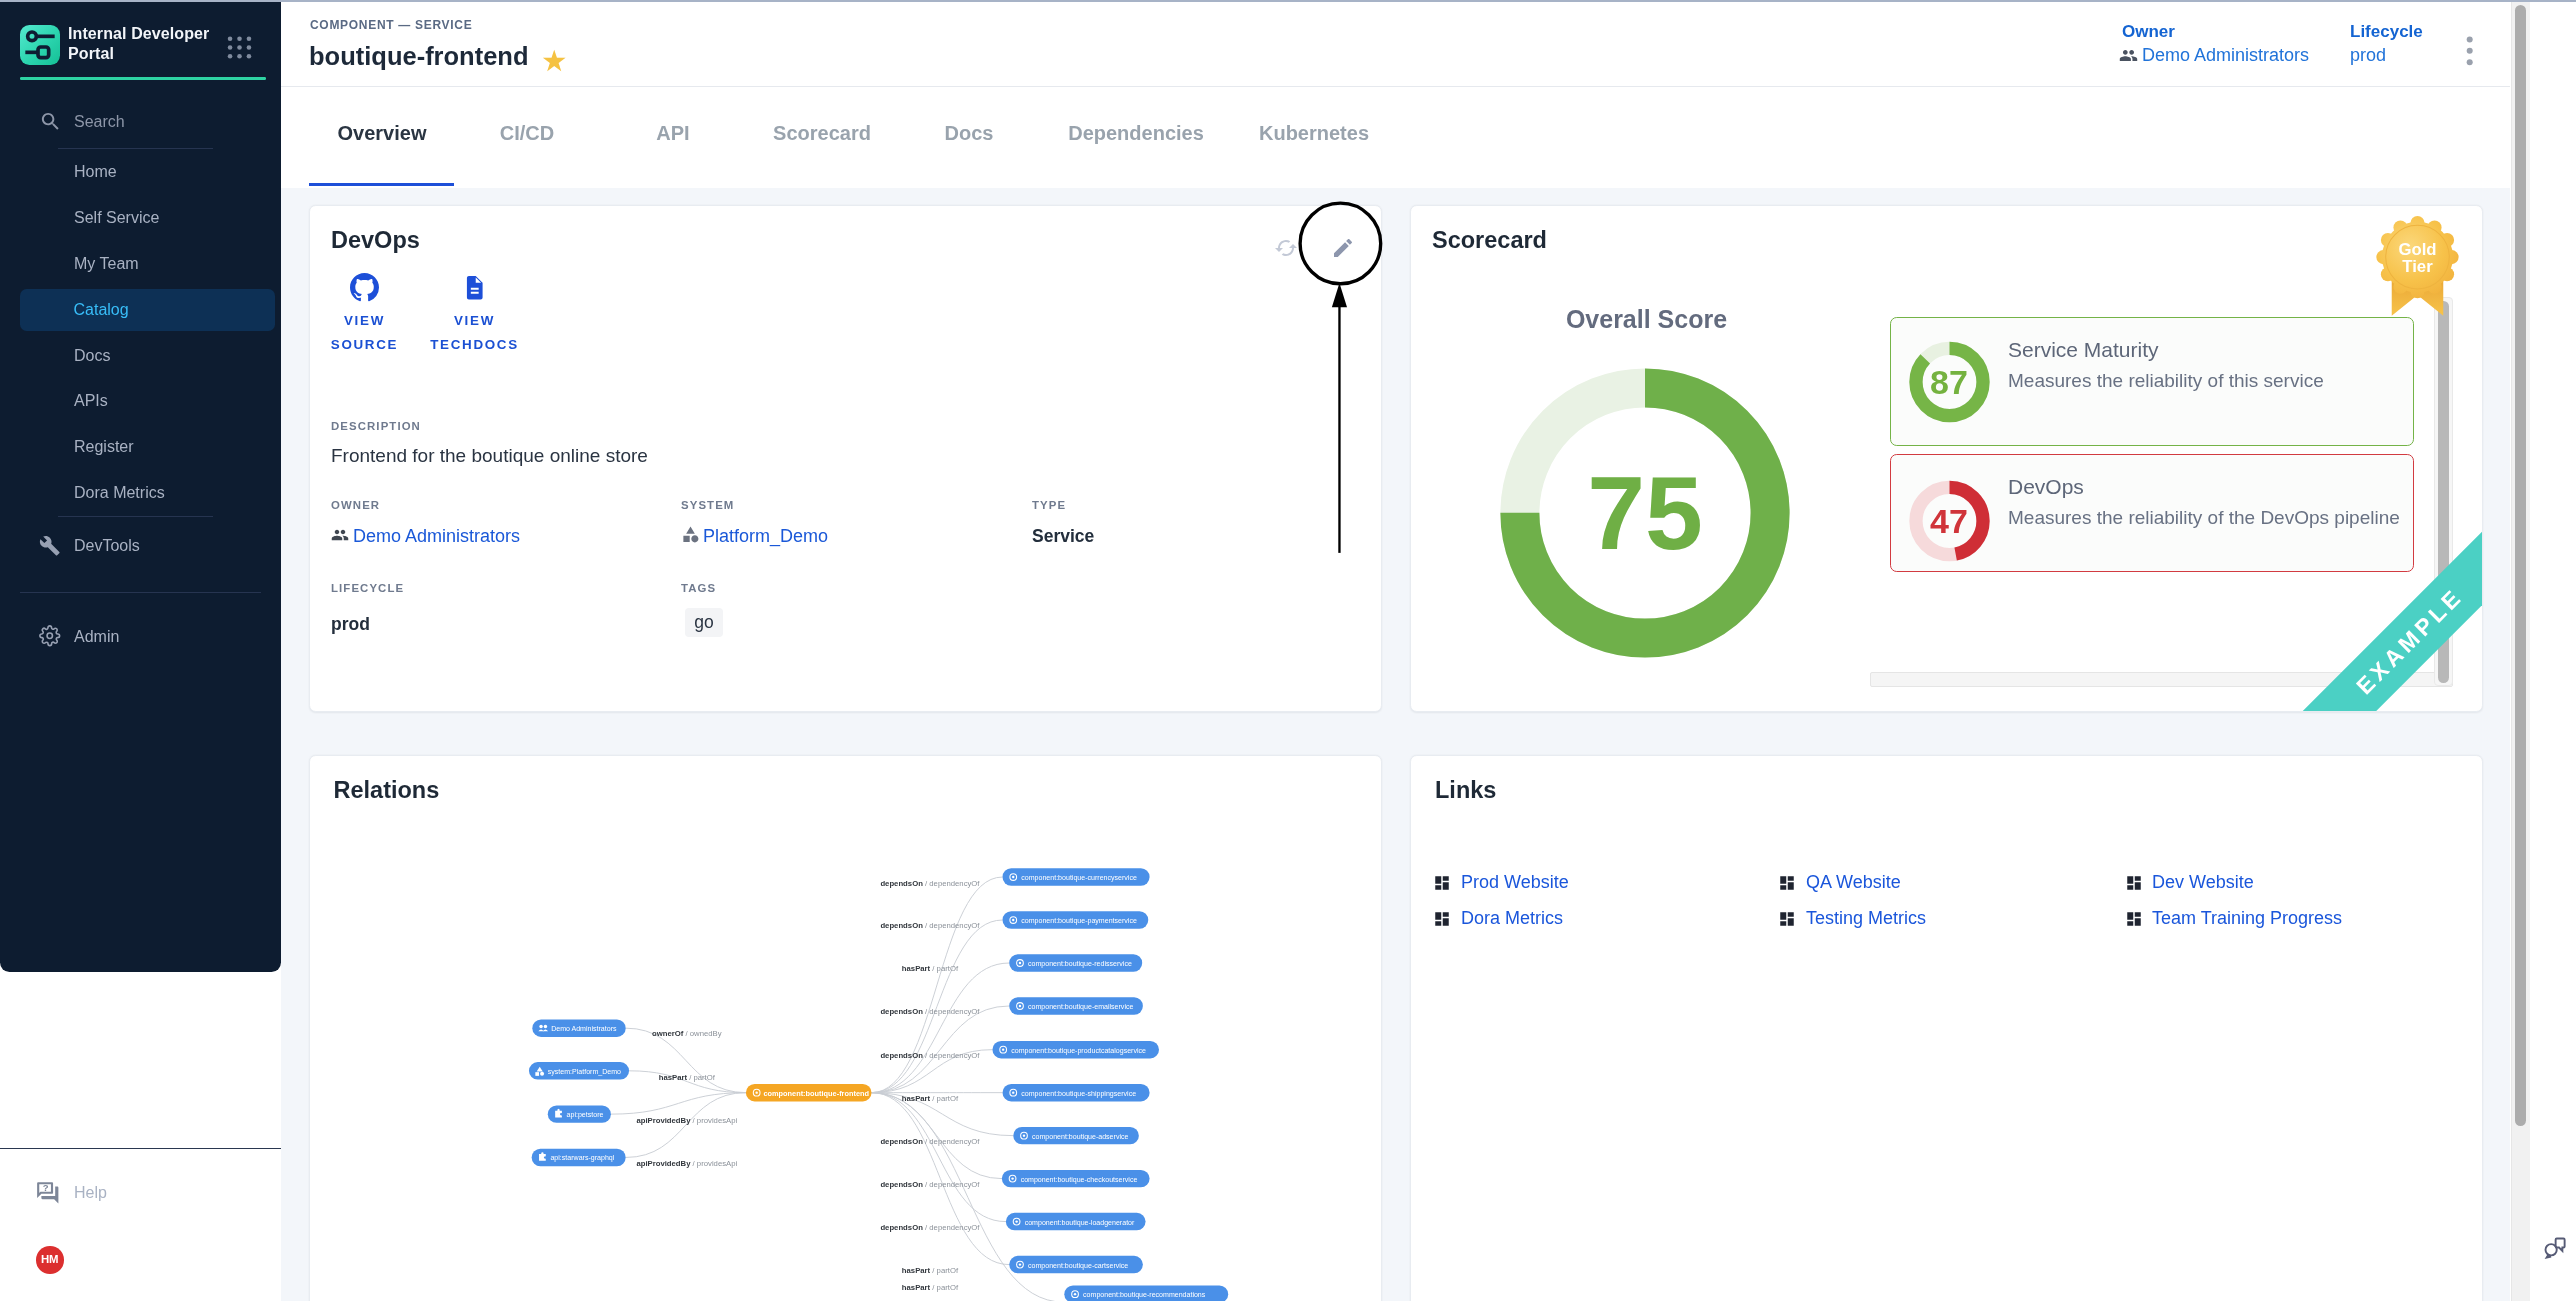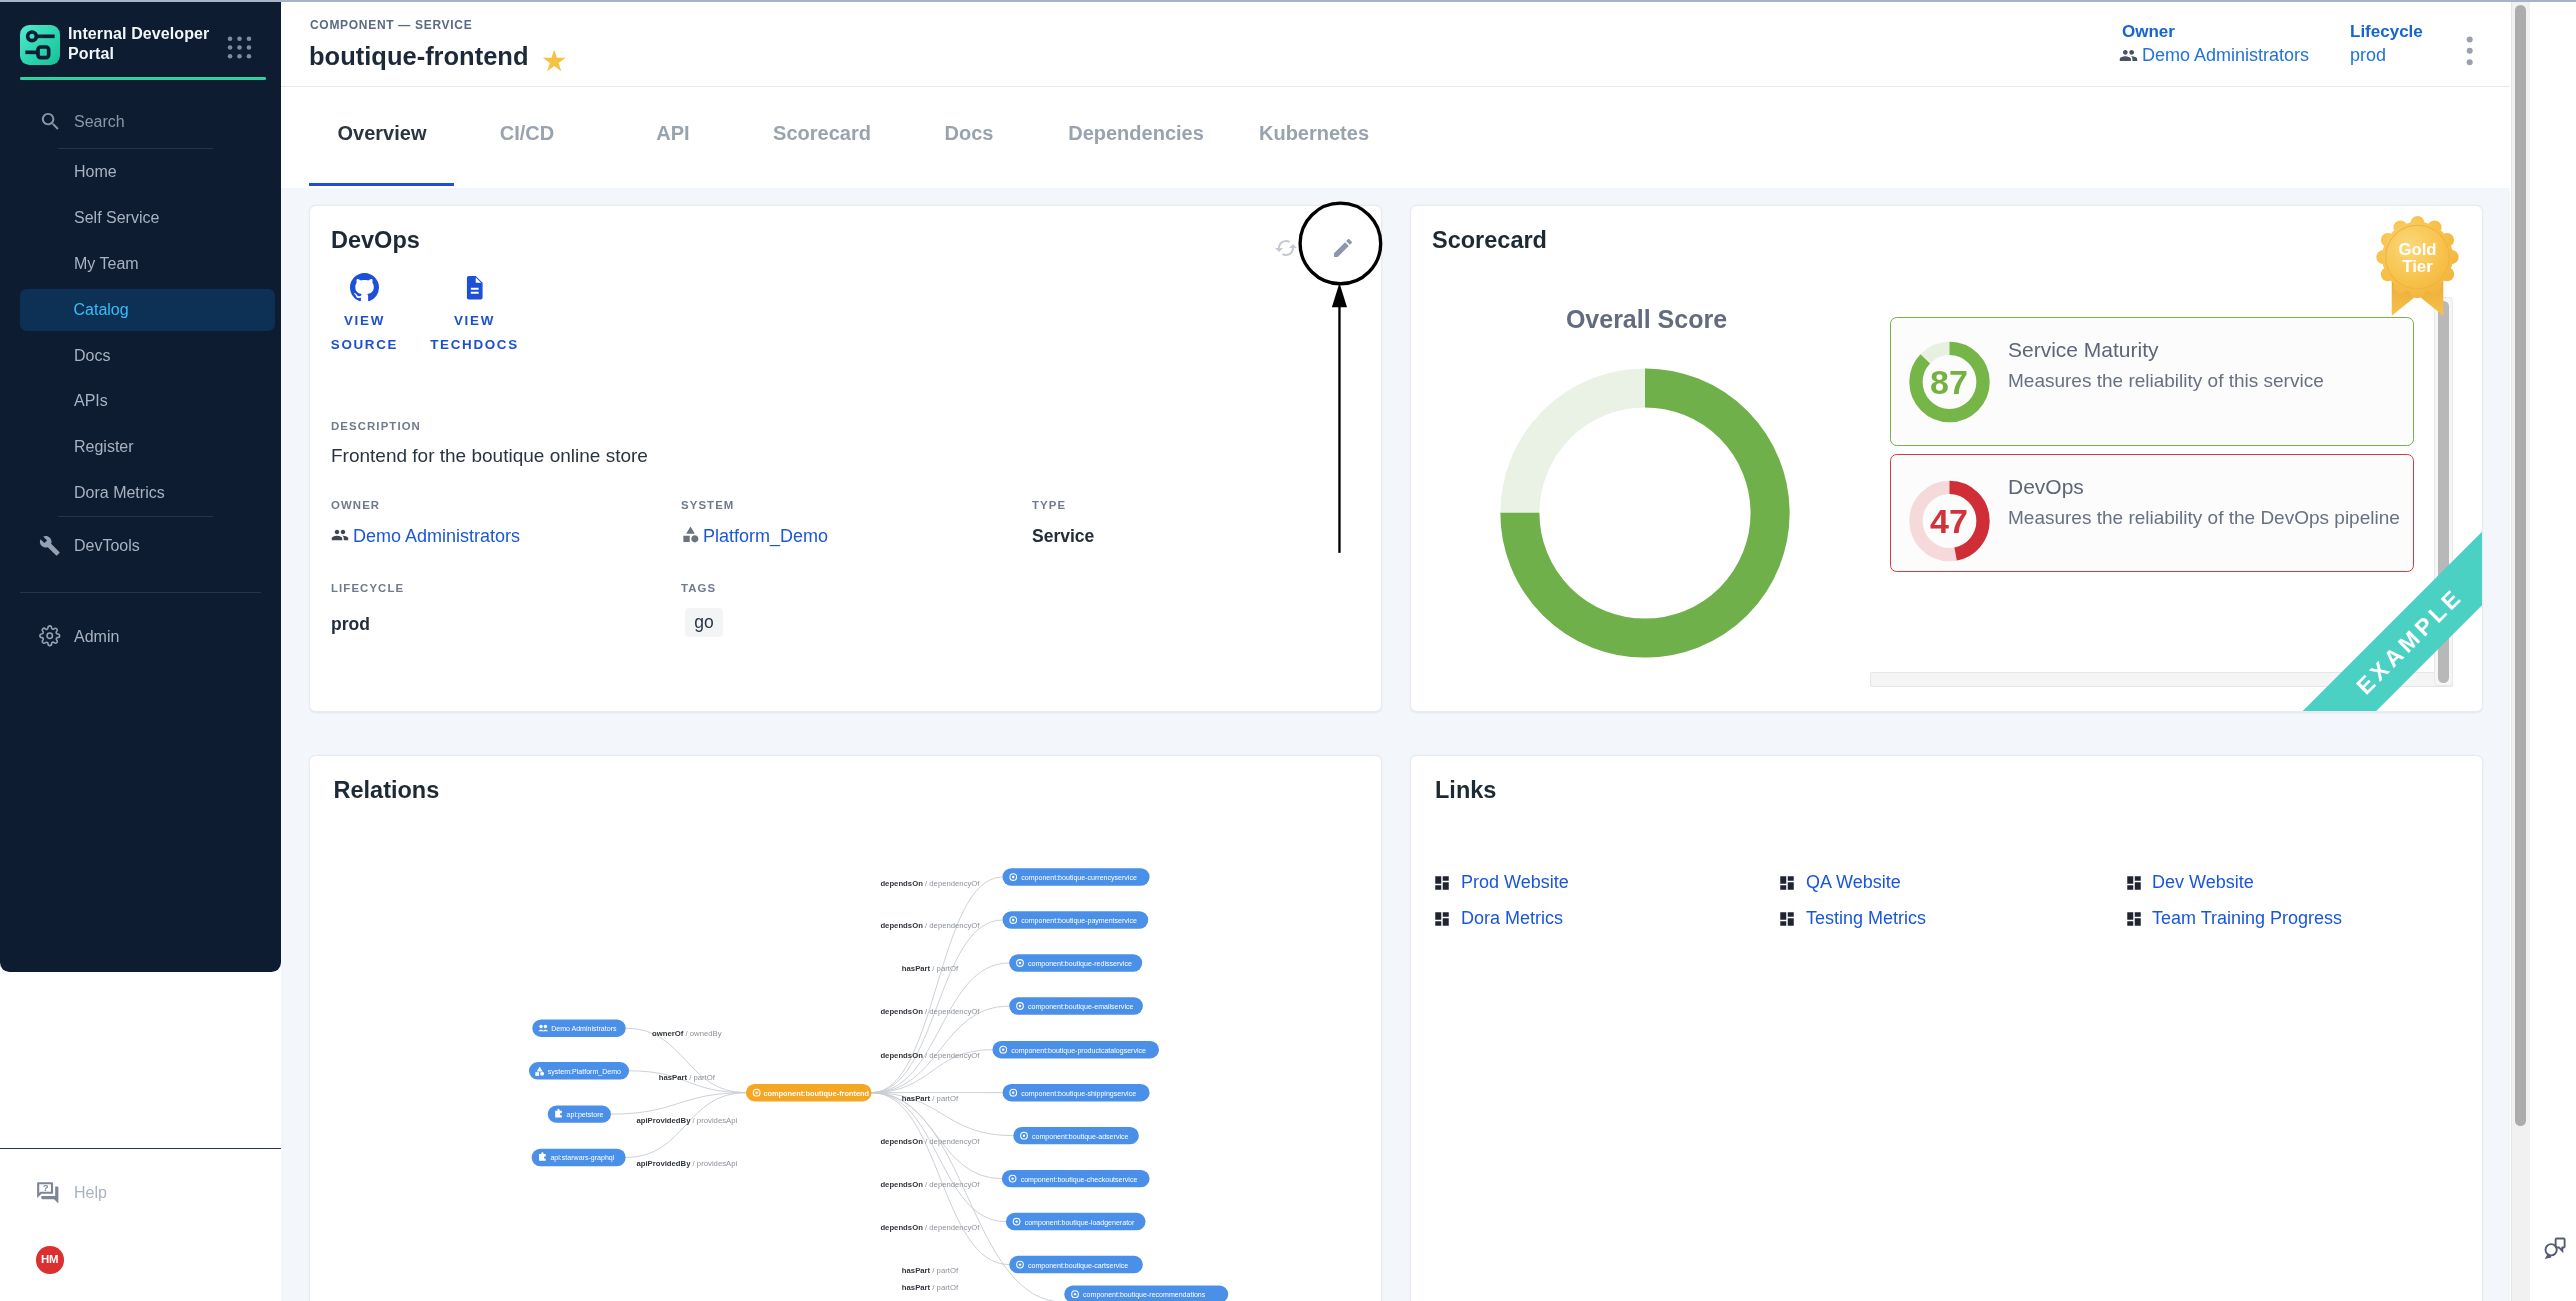--- a/index.html
+++ b/index.html
@@ -213,20 +213,21 @@
   <div class="abs" style="left:375px;top:402px;width:38px;height:29px;background:#f3f4f6;border-radius:4px;text-align:center;line-height:29px;font-size:17.5px;color:#2a3442;">go</div>
 </div>
 
 <div id="scorecard" class="card">
   <div class="cardtitle" style="left:21px;top:21px;">Scorecard</div>
   <div id="overallscore">Overall Score</div>
   <svg class="abs" style="left:83px;top:156px;" width="302" height="302" viewBox="0 0 449 449">
     <circle cx="224.5" cy="224.5" r="186" fill="none" stroke="#e9f2e4" stroke-width="58"></circle>
     <circle cx="224.5" cy="224.5" r="186" fill="none" stroke="#6fb04a" stroke-width="58" stroke-dasharray="876.5 292.2" transform="rotate(-90 224.5 224.5)"></circle>
   </svg>
+  <div class="abs" style="left:83px;top:156px;width:302px;height:302px;text-align:center;line-height:302px;font-size:104px;font-weight:bold;color:#6faf45;">75</div>
   <div class="mbox" style="top:111px;height:129px;border:1.3px solid #74b347;">
     <div class="mnum" style="top:23px;">
       <svg width="81" height="82" viewBox="0 0 122 122">
           <circle cx="61" cy="61" r="50.5" fill="none" stroke="#e8f1e1" stroke-width="20"></circle>
           <circle cx="61" cy="61" r="50.5" fill="none" stroke="#76b547" stroke-width="20" stroke-dasharray="276 41.3" transform="rotate(-90 61 61)"></circle>
         </svg>
       <div class="val" style="color:#74b23f;">87</div>
     </div>
     <div class="mtitle">Service Maturity</div>
     <div class="mdesc">Measures the reliability of this service</div>

